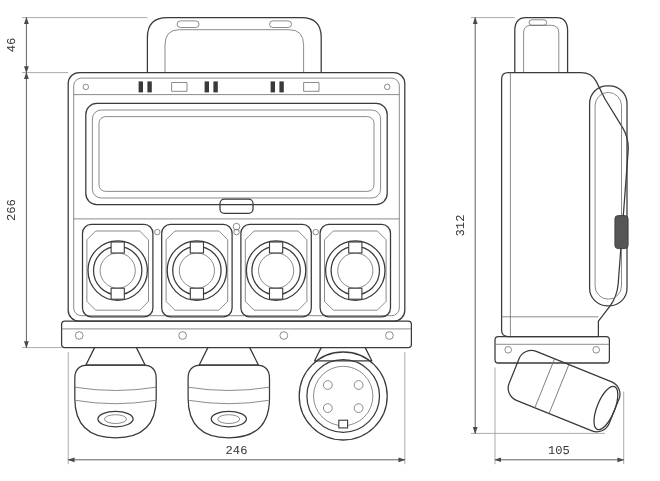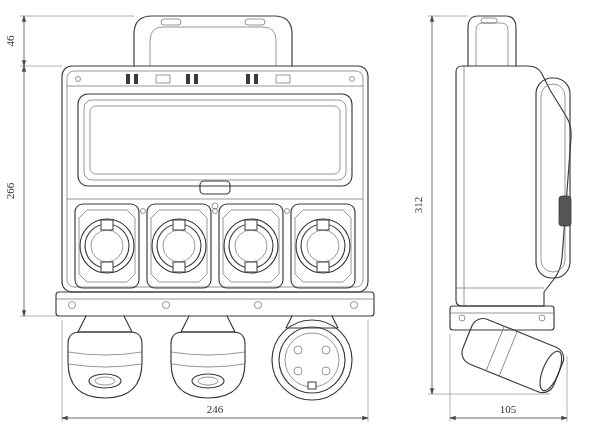--- a/index.html
+++ b/index.html
@@ -1,17 +1,17 @@
 <!DOCTYPE html>
 <html><head>
 <meta charset="utf-8">
 <style>
   html,body{margin:0;padding:0;background:#fff;}
   .canvas{width:600px;height:437px;position:relative;background:#fff;overflow:hidden;
-          font-family:Liberation Serif, serif;}
+          font-family:Liberation Mono, monospace;}
   svg{display:block}
   .s  {fill:none;stroke:#3a3a3a;stroke-width:1.15;stroke-linejoin:round;stroke-linecap:round;}
   .t  {fill:none;stroke:#6a6a6a;stroke-width:0.7;stroke-linejoin:round;}
   .w  {fill:#ffffff;stroke:#3a3a3a;stroke-width:1;}
   .f  {fill:#3a3a3a;stroke:none;}
   .dk {fill:#555555;stroke:#3a3a3a;stroke-width:0.8;}
   .dim{fill:none;stroke:#4a4a4a;stroke-width:0.8;}
   .ext{fill:none;stroke:#8a8a8a;stroke-width:0.65;}
   .dtxt{font-size:11px;fill:#333;}
 </style>

